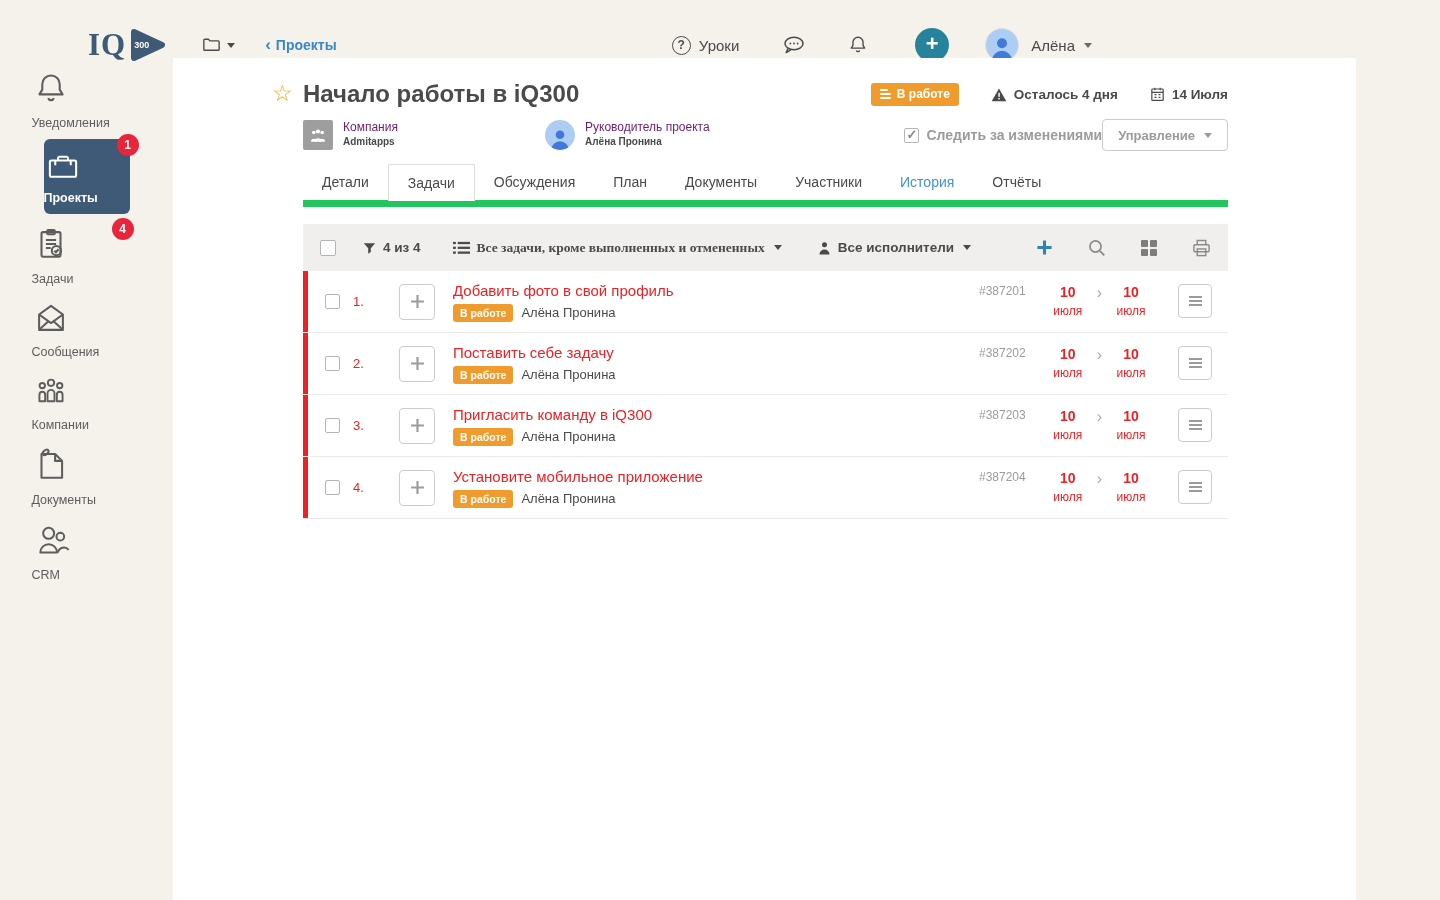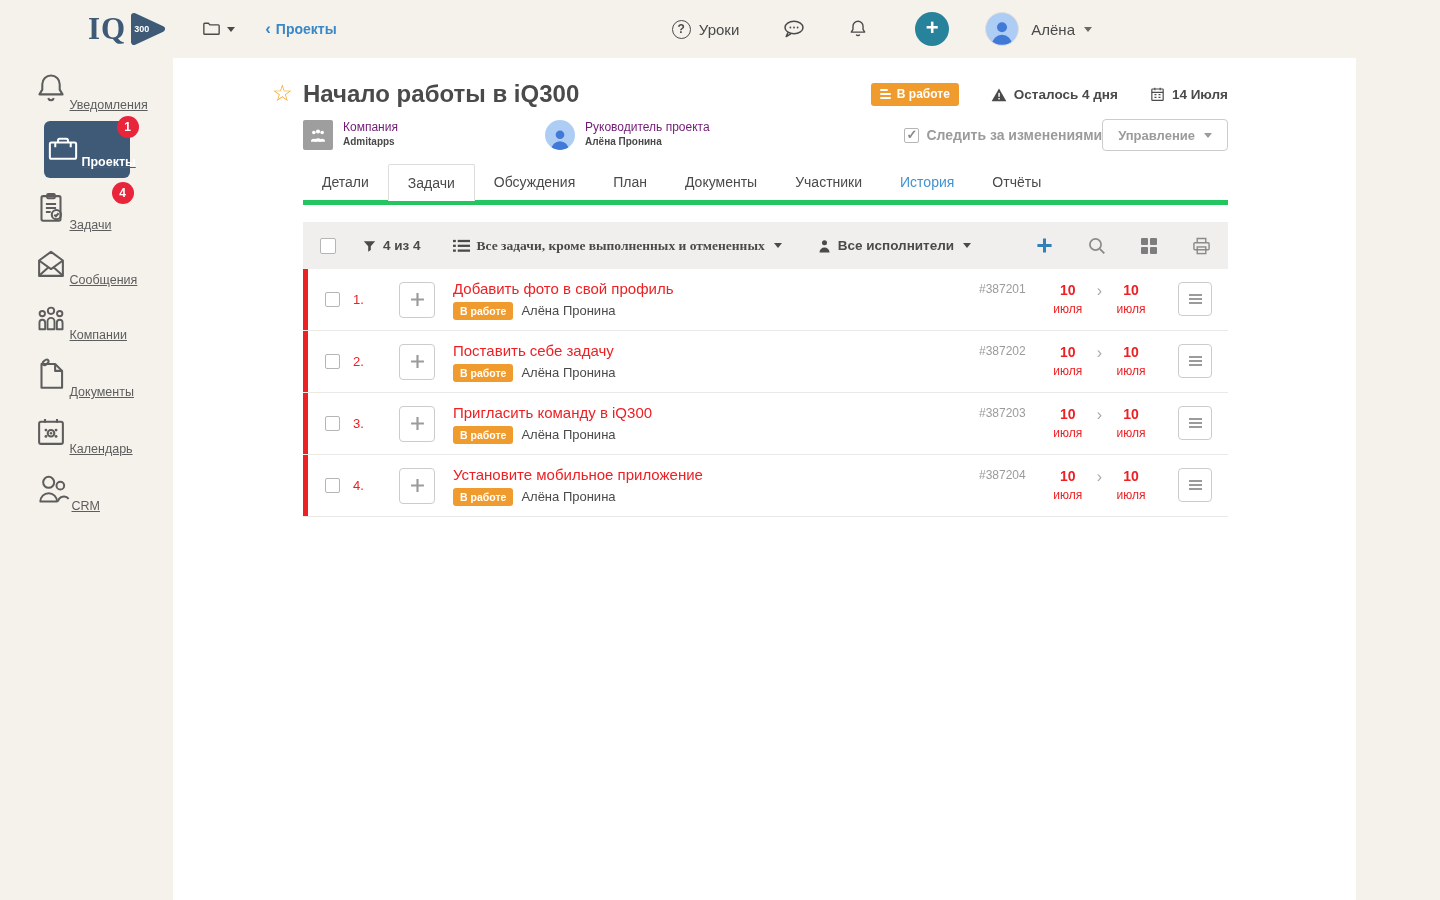--- a/index.html
+++ b/index.html
@@ -5,21 +5,21 @@
   * { margin:0; padding:0; box-sizing:border-box; }
   html,body { width:1440px; height:900px; }
   body {
     background:#f5f2ec;
     font-family:"Liberation Sans", sans-serif;
     color:#4a4a4a;
     position:relative;
     overflow:hidden;
   }
   
-  .topbar { position:absolute; top:0; left:0; width:1200px; height:58px; display:flex; align-items:center; }
+  .topbar { position:absolute; top:16px; left:0; width:1200px; height:58px; display:flex; align-items:center; }
   .logo { margin-left:88px; display:flex; align-items:center; cursor:pointer; }
   .logo-iq { font-family:"Liberation Serif", serif; font-weight:bold; font-size:31px; color:#3e5a76; letter-spacing:1px; }
   .logo-play { position:relative; width:40px; height:36px; margin-left:1px; }
   .logo-play svg { display:block; }
   .logo-300 { position:absolute; left:7px; top:13px; color:#fff; font-size:9px; font-weight:bold; }
   .folder-btn { margin-left:34px; display:flex; align-items:center; gap:5px; cursor:pointer; }
   .caret { width:0; height:0; border-left:4px solid transparent; border-right:4px solid transparent; border-top:5px solid #4a4a4a; }
   .breadcrumb { margin-left:30px; font-size:14px; font-weight:bold; color:#3a87c8; cursor:pointer; display:flex; align-items:center; gap:5px; }
   .breadcrumb .chev { font-size:17px; line-height:14px; }
   .topbar-right { margin-left:auto; margin-right:108px; display:flex; align-items:center; }
@@ -28,21 +28,21 @@
   .icon-btn { cursor:pointer; display:flex; align-items:center; }
   .chat-icon { margin-left:42px; }
   .bell-top { margin-left:40px; }
   .plus-circle { margin-left:46px; width:34px; height:34px; border-radius:50%; background:#27839b; color:#fff; display:flex; align-items:center; justify-content:center; font-size:22px; font-weight:bold; cursor:pointer; padding-bottom:2px; }
   .avatar { margin-left:36px; width:34px; height:34px; border-radius:50%; background:#aecdf5; overflow:hidden; display:flex; align-items:flex-end; justify-content:center; cursor:pointer; border:1px solid #e3e0d9; }
   .user-name { margin-left:12px; font-size:15px; cursor:pointer; }
   .user-caret { margin-left:9px; border-top-color:#6a6a6a; cursor:pointer; }
 
   
   .sidebar { position:absolute; top:58px; left:0; width:173px; display:flex; flex-direction:column; align-items:center; padding-top:6px; }
-  .side-item { position:relative; width:110px; display:flex; flex-direction:row; align-items:flex-end; padding:6px 0 5px; margin-bottom:2px; cursor:pointer; color:#5d5d5d;text-decoration:underline; }
+  .side-item { position:relative; width:110px; display:flex; flex-direction:column; align-items:flex-start; padding:6px 0 5px; margin-bottom:2px; cursor:pointer; color:#5d5d5d; }
   .side-item svg { stroke:#5d5d5d; }
   .side-label { font-size:12.5px; margin-top:4px; color:#5d5d5d; }
   .side-item.active { background:#3e5a76; width:86px; border-radius:6px; padding:10px 0 9px; margin:2px 0 4px; }
   .side-item.active svg { stroke:#fff; }
   .side-item.active .side-label { color:#fff; font-weight:bold; }
   .side-badge { position:absolute; top:0px; right:8px; min-width:22px; height:22px; border-radius:11px; background:#e8253b; color:#fff; font-size:12px; font-weight:bold; display:flex; align-items:center; justify-content:center; padding:0 6px; }
   .side-item.active .side-badge { top:-5px; right:-9px; }
 
   
   .content { position:absolute; left:173px; top:58px; width:1183px; height:842px; background:#fff; }
@@ -65,21 +65,21 @@
   .circ-avatar { width:30px; height:30px; border-radius:50%; background:#aecdf5; overflow:hidden; display:flex; align-items:flex-end; justify-content:center; }
   .ent-lbl { font-size:12px; color:#701a75; }
   .ent-val { font-size:10px; color:#4a4a4a; font-weight:bold; margin-top:2px; }
   .sub-right { margin-left:auto; display:flex; align-items:center; }
   .follow { display:flex; align-items:center; gap:7px; font-size:14px; font-weight:bold; color:#9b9b9b; cursor:pointer; }
   .cbx { width:15px; height:15px; border:1px solid #b5b5b5; border-radius:2px; background:#fff; position:relative; flex:0 0 auto; cursor:pointer; }
   .cbx.checked::after { content:"✓"; position:absolute; left:1px; top:-2px; font-size:13px; color:#8a8a8a; }
   .manage-btn { height:32px; padding:0 15px; border:1px solid #ccc; border-radius:4px; background:#fff; font-size:13px; font-weight:bold; color:#9b9b9b; display:flex; align-items:center; gap:9px; cursor:pointer; font-family:inherit; }
   .manage-btn .caret { border-top-color:#9b9b9b; }
 
-  .tabs { display:flex; margin-top:13px; border-bottom:5px solid #22c55e; }
+  .tabs { display:flex; margin-top:13px; border-bottom:7px solid #22c55e; }
   .tab { padding:10px 19px 9px; font-size:14px; color:#4a4a4a; cursor:pointer; margin-bottom:-1px; }
   .tab.active { border:1px solid #ddd; border-bottom:1px solid #fff; background:#fff; border-radius:2px 2px 0 0; }
   .tab.link { color:#4193cf; }
 
   .toolbar { margin-top:17px; height:47px; background:#f0efed; display:flex; align-items:center; padding:0 17px; }
   .tb-cbx { width:16px; height:16px; }
   .filter { display:flex; align-items:center; gap:7px; font-size:13.5px; font-weight:bold; color:#4a4a4a; cursor:pointer; }
   .filter .caret { border-top-color:#4a4a4a; margin-left:2px; }
   .f1 { margin-left:27px;align-items:center; } .f2 { margin-left:32px;font-family:Liberation Serif, serif; } .f3 { margin-left:36px; }
   .tb-icons { margin-left:auto; display:flex; align-items:center; gap:35px; }
@@ -229,35 +229,20 @@
     <span>
       <svg width="38" height="40" viewBox="0 0 24 24" fill="none" stroke-width="1.3" stroke-linejoin="round">
           <path d="M6 5h8.6L19 9.4V20H6z"></path>
           <path d="M14.6 5v4.4H19"></path>
           <ellipse cx="8.6" cy="4" rx="2.1" ry="1.3" transform="rotate(-40 8.6 4)"></ellipse>
         </svg>
     </span>
     <span class="side-label">Документы</span>
   </div>
 
-  <div class="side-item">
-    <span>
-      <svg width="38" height="40" viewBox="0 0 24 24" fill="none" stroke-width="1.3">
-          <rect x="4.5" y="5.5" width="15" height="14" rx="1.2"></rect>
-          <path d="M8.2 3.8v2.4M15.8 3.8v2.4"></path>
-          <circle cx="8.8" cy="10.8" r="0.9" fill="#5d5d5d" stroke="none"></circle>
-          <circle cx="8.8" cy="14.8" r="0.9" fill="#5d5d5d" stroke="none"></circle>
-          <circle cx="15.2" cy="10.8" r="0.9" fill="#5d5d5d" stroke="none"></circle>
-          <circle cx="15.2" cy="14.8" r="0.9" fill="#5d5d5d" stroke="none"></circle>
-          <circle cx="12" cy="12.8" r="2.1"></circle>
-          <circle cx="12" cy="12.8" r="0.8" fill="#5d5d5d" stroke="none"></circle>
-        </svg>
-    </span>
-    <span class="side-label">Календарь</span>
-  </div>
 
   <div class="side-item">
     <span>
       <svg width="40" height="40" viewBox="0 0 24 24" fill="none" stroke-width="1.2" stroke-linejoin="round">
           <circle cx="10" cy="8" r="3.3"></circle>
           <path d="M5 19.5a5 5 0 0 1 10 0z"></path>
           <circle cx="17" cy="10" r="2.3"></circle>
           <path d="M15.6 19.5a3.6 3.6 0 0 1 6.4-1.6"></path>
         </svg>
     </span>

